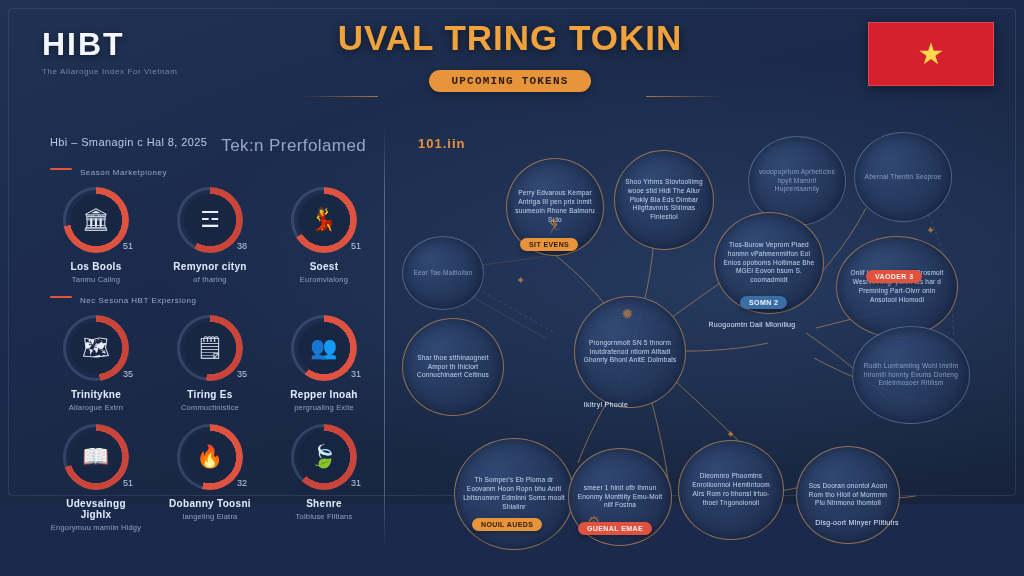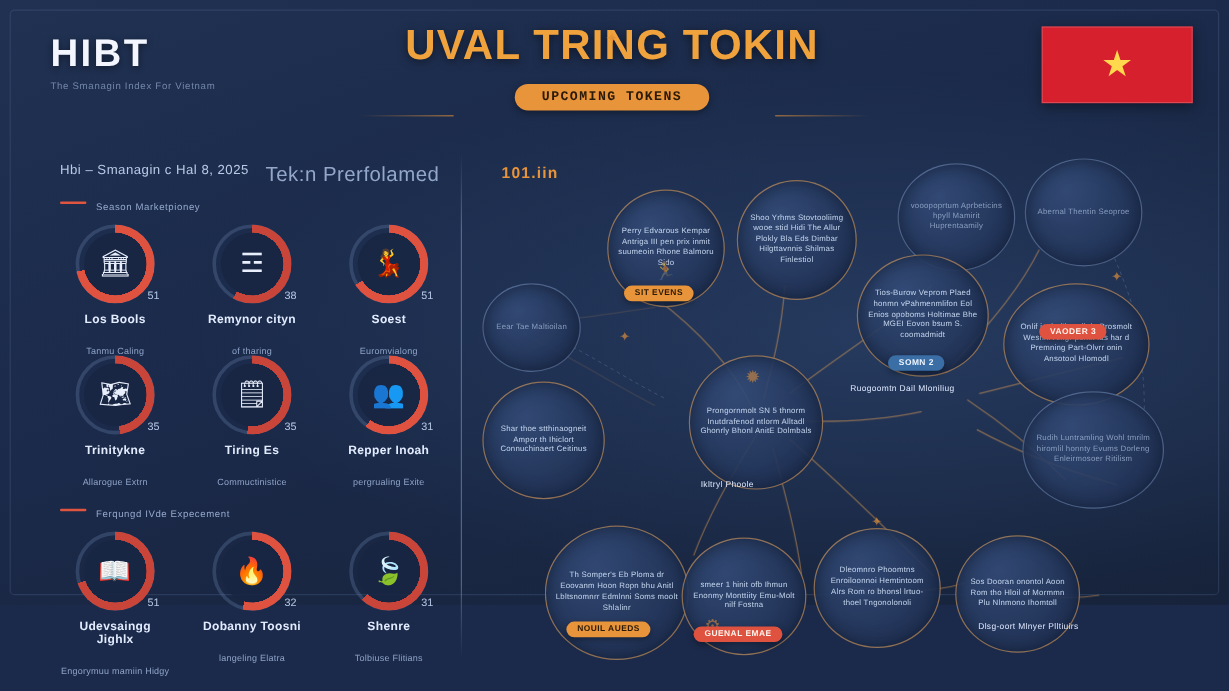--- a/index.html
+++ b/index.html
@@ -100,21 +100,21 @@
     position:absolute;inset:7px;border-radius:50%;
     background:rgba(24,38,66,.85);
     display:flex;align-items:center;justify-content:center;
     font-size:22px;line-height:1;
   }
   .ring-val{
     position:absolute;right:-4px;bottom:2px;
     font-size:9px;color:#cfe0ff;opacity:.85;
   }
   .tile-title{font-size:10px;color:#e3ecff;font-weight:bold;letter-spacing:.3px;}
-  .tile-sub{margin-top:16px;font-size:7.5px;color:#8ea3c8;letter-spacing:.2px;line-height:1.25;}
+  .tile-sub{margin-top:3px;font-size:7.5px;color:#8ea3c8;letter-spacing:.2px;line-height:1.25;}
 
   
   .map{position:absolute;left:396px;top:128px;width:612px;height:424px;}
   .map-title{
     position:absolute;left:22px;top:8px;
     font-size:13px;font-weight:bold;color:#e8943a;letter-spacing:1px;
   }
   svg.links{position:absolute;left:0;top:0;width:612px;height:424px;}
 
   .node{
@@ -154,21 +154,21 @@
   .sparkle{position:absolute;font-size:11px;color:#e8943a;opacity:.65;}
 </style>
 </head>
 <body>
 
 <div class="board">
   <div class="inner-border"></div>
 
   <div class="brand">
     <div class="brand-title">HIBT</div>
-    <div class="brand-sub">The Smanagin Index For Vietnam</div>
+    <div class="brand-sub">The Allarogue Index For Vietnam</div>
   </div>
 
   <div class="hero">
     <div class="hero-spark">✦</div>
     <div class="hero-title">UVAL TRING TOKIN</div>
     <div class="hero-pill">UPCOMING TOKENS</div>
   </div>
   <div class="pill-rule left"></div>
   <div class="pill-rule right"></div>
 
@@ -216,20 +216,24 @@
           <div class="ring-core">💃</div>
           <div class="ring-val">51</div>
         </div>
         <div class="tile-title">Soest</div>
         <div class="tile-sub">Euromvialong</div>
       </div>
     </div>
   </div>
 
   <div class="group" id="grp1" style="top:296px">
+    <div class="group-label">
+      <span class="group-dash"></span>
+      <span>Nec Sesona HBT Expersiong</span>
+    </div>
     <div class="tiles">
       <div class="tile">
         <div class="ring">
           <div class="ring-bg"></div>
           <div class="ring-fg" id="r10" style="background: conic-gradient(rgb(201, 69, 58) 0deg, rgb(201, 69, 58) 173deg, rgba(0, 0, 0, 0) 173deg, rgba(0, 0, 0, 0) 360deg); mask: radial-gradient(circle, transparent 0px, transparent 26px, rgb(0, 0, 0) 26px);"></div>
           <div class="ring-core">🗺</div>
           <div class="ring-val">35</div>
         </div>
         <div class="tile-title">Trinitykne</div>
         <div class="tile-sub">Allarogue Extrn</div>
@@ -251,24 +255,20 @@
           <div class="ring-core">👥</div>
           <div class="ring-val">31</div>
         </div>
         <div class="tile-title">Repper Inoah</div>
         <div class="tile-sub">pergrualing Exite</div>
       </div>
     </div>
   </div>
 
   <div class="group" id="grp2" style="top:424px">
-    <div class="group-label">
-      <span class="group-dash"></span>
-      <span>Ferqungd IVde Expecement</span>
-    </div>
     <div class="tiles">
       <div class="tile">
         <div class="ring">
           <div class="ring-bg"></div>
           <div class="ring-fg" id="r20" style="background: conic-gradient(rgb(201, 69, 58) 0deg, rgb(201, 69, 58) 252deg, rgba(0, 0, 0, 0) 252deg, rgba(0, 0, 0, 0) 360deg); mask: radial-gradient(circle, transparent 0px, transparent 26px, rgb(0, 0, 0) 26px);"></div>
           <div class="ring-core">📖</div>
           <div class="ring-val">51</div>
         </div>
         <div class="tile-title">Udevsaingg Jighlx</div>
         <div class="tile-sub">Engorymuu mamiin Hidgy</div>

